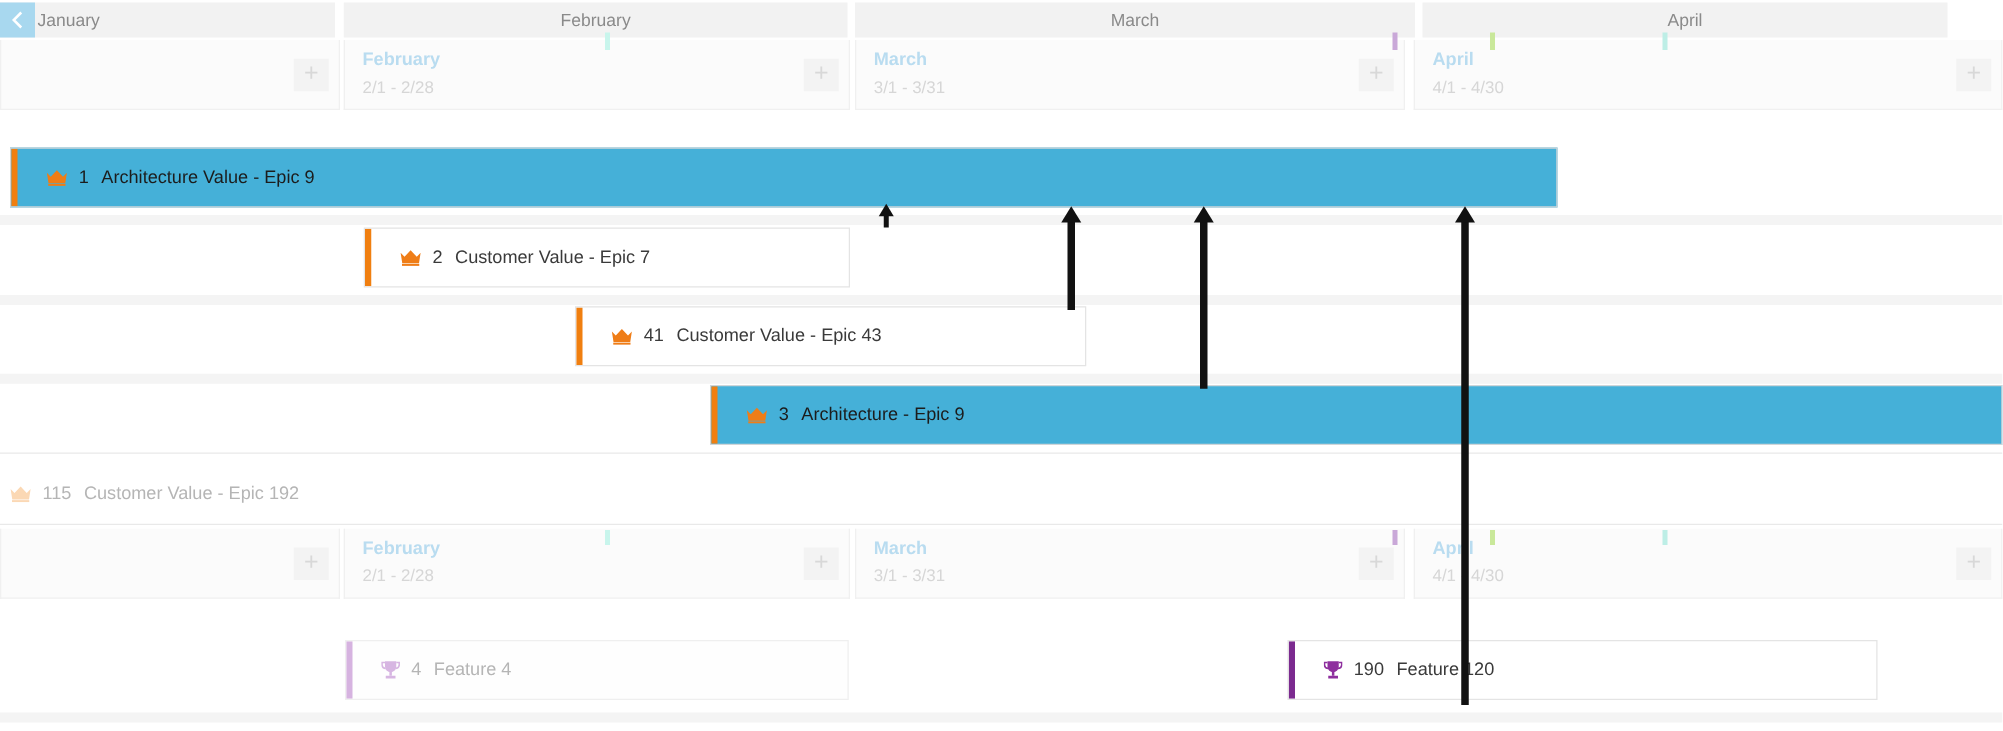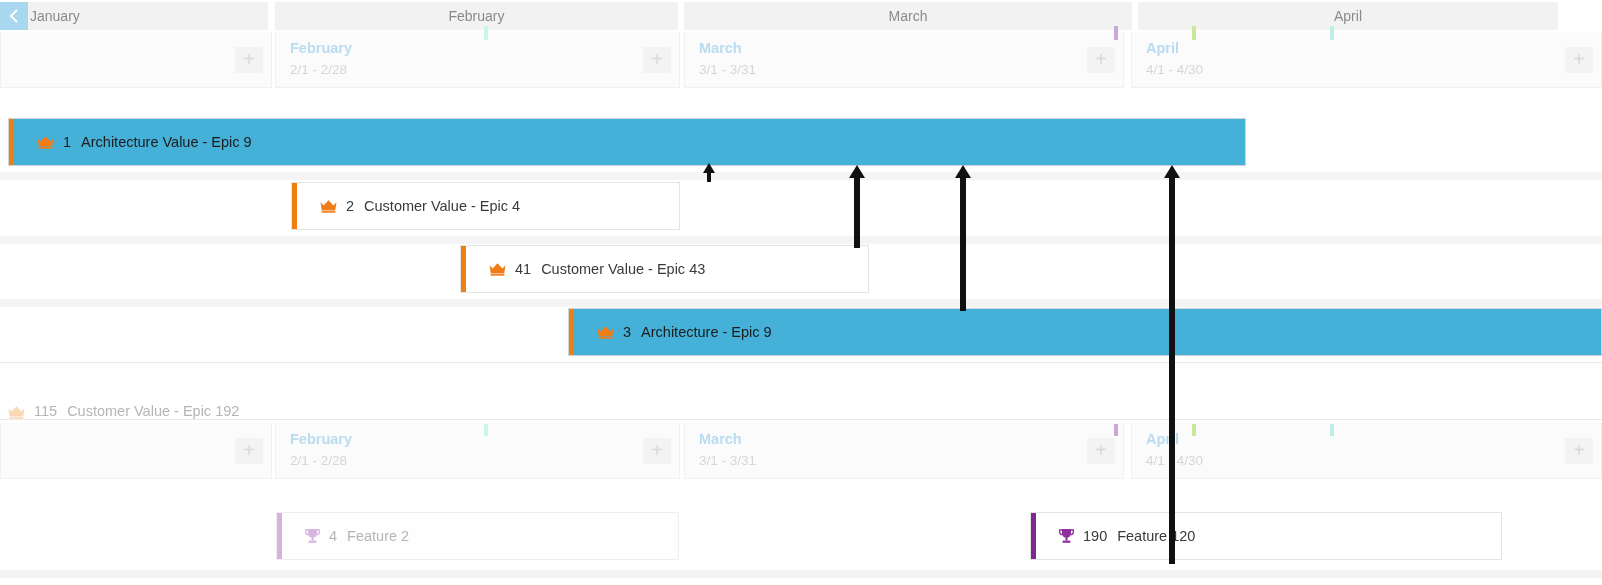--- a/index.html
+++ b/index.html
@@ -154,21 +154,21 @@
       </div>
       <div class="card white" style="left: 291px; top: 182px; width: 389px;">
         <span class="edge" style="background: rgb(240, 127, 16);"></span>
         <span class="ico">
           <svg width="17" height="14" viewBox="0 0 17 14">
             <path d="M0.5 3.2 L3.6 6.4 L8.5 1.2 L13.4 6.4 L16.5 3.2 L15.2 11.5 L1.8 11.5 Z" fill="#ef7d17"></path>
             <rect x="1.6" y="12.1" width="13.8" height="1.6" fill="#ef7d17"></rect>
           </svg>
         </span>
         <span class="cid">2</span>
-        <span>Customer Value - Epic 4</span>
+        <span>Customer Value - Epic 7</span>
       </div>
       <div class="card white" style="left: 460px; top: 245px; width: 409px;">
         <span class="edge" style="background: rgb(240, 127, 16);"></span>
         <span class="ico">
           <svg width="17" height="14" viewBox="0 0 17 14">
             <path d="M0.5 3.2 L3.6 6.4 L8.5 1.2 L13.4 6.4 L16.5 3.2 L15.2 11.5 L1.8 11.5 Z" fill="#ef7d17"></path>
             <rect x="1.6" y="12.1" width="13.8" height="1.6" fill="#ef7d17"></rect>
           </svg>
         </span>
         <span class="cid">41</span>
@@ -178,21 +178,21 @@
         <span class="edge" style="background: rgb(240, 127, 16);"></span>
         <span class="ico">
           <svg width="17" height="14" viewBox="0 0 17 14">
             <path d="M0.5 3.2 L3.6 6.4 L8.5 1.2 L13.4 6.4 L16.5 3.2 L15.2 11.5 L1.8 11.5 Z" fill="#ef7d17"></path>
             <rect x="1.6" y="12.1" width="13.8" height="1.6" fill="#ef7d17"></rect>
           </svg>
         </span>
         <span class="cid">3</span>
         <span>Architecture - Epic 9</span>
       </div>
-      <div class="card faded flat" style="left: 0px; top: 371px; width: 1602px; align-items: flex-end;">
+      <div class="card faded flat" style="left: 0px; top: 371px; width: 1602px;">
         <span class="ico" style="margin-left: 8px;">
           <svg width="17" height="14" viewBox="0 0 17 14">
             <path d="M0.5 3.2 L3.6 6.4 L8.5 1.2 L13.4 6.4 L16.5 3.2 L15.2 11.5 L1.8 11.5 Z" fill="#fbd8b4"></path>
             <rect x="1.6" y="12.1" width="13.8" height="1.6" fill="#fbd8b4"></rect>
           </svg>
         </span>
         <span class="cid">115</span>
         <span>Customer Value - Epic 192</span>
       </div>
     </div>
@@ -230,21 +230,21 @@
         <span class="ico">
           <svg width="15" height="16" viewBox="0 0 15 16">
             <path d="M3 1 h9 v4.2 a4.5 4.5 0 0 1 -9 0 Z" fill="#d7b6e2"></path>
             <path d="M3 2 h-2.4 v2.1 a3 3 0 0 0 3 2.6" fill="none" stroke="#d7b6e2" stroke-width="1.3"></path>
             <path d="M12 2 h2.4 v2.1 a3 3 0 0 1 -3 2.6" fill="none" stroke="#d7b6e2" stroke-width="1.3"></path>
             <rect x="6.5" y="9" width="2" height="3.6" fill="#d7b6e2"></rect>
             <rect x="3.6" y="12.6" width="7.8" height="2.2" fill="#d7b6e2"></rect>
           </svg>
         </span>
         <span class="cid">4</span>
-        <span>Feature 2</span>
+        <span>Feature 4</span>
       </div>
       <div class="card white" style="left: 1030px; top: 512px; width: 472px;">
         <span class="edge" style="background: rgb(123, 42, 143);"></span>
         <span class="ico">
           <svg width="15" height="16" viewBox="0 0 15 16">
             <path d="M3 1 h9 v4.2 a4.5 4.5 0 0 1 -9 0 Z" fill="#8e2f9e"></path>
             <path d="M3 2 h-2.4 v2.1 a3 3 0 0 0 3 2.6" fill="none" stroke="#8e2f9e" stroke-width="1.3"></path>
             <path d="M12 2 h2.4 v2.1 a3 3 0 0 1 -3 2.6" fill="none" stroke="#8e2f9e" stroke-width="1.3"></path>
             <rect x="6.5" y="9" width="2" height="3.6" fill="#8e2f9e"></rect>
             <rect x="3.6" y="12.6" width="7.8" height="2.2" fill="#8e2f9e"></rect>

